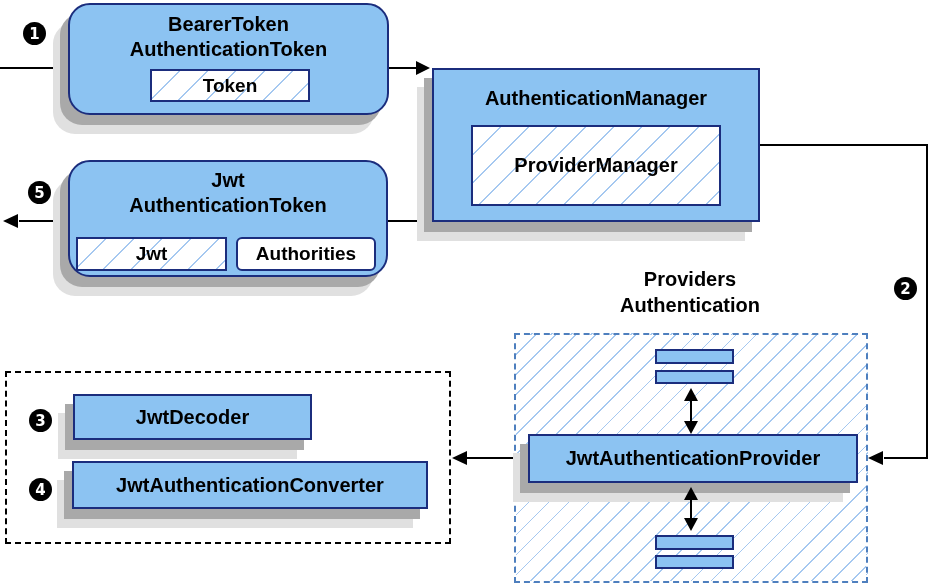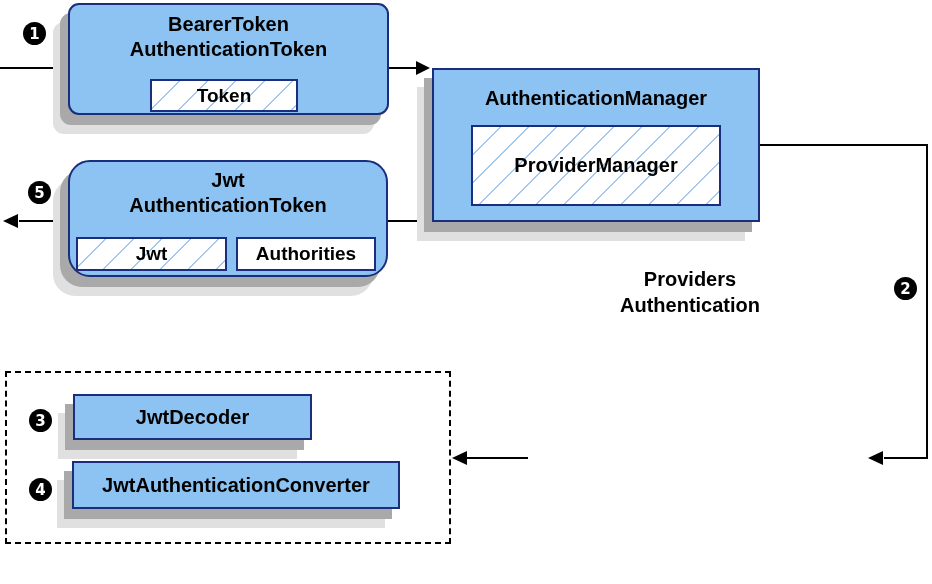--- a/index.html
+++ b/index.html
@@ -141,51 +141,68 @@
   <div class="ah ah-left" style="left:3px; top:214px;"></div>
 
   <div class="line" style="left:759px; top:144px; width:169px; height:2px;"></div>
   <div class="line" style="left:926px; top:144px; width:2px; height:314px;"></div>
   <div class="line" style="left:884px; top:457px; width:44px; height:2px;"></div>
   <div class="ah ah-left" style="left:868px; top:451px;"></div>
 
   <div class="line" style="left:467px; top:457px; width:61px; height:2px;"></div>
   <div class="ah ah-left" style="left:452px; top:451px;"></div>
 
-  <div class="node rounded shadow" style="left:68px; top:3px; width:321px; height:112px;border-radius:11px;">
+  <div class="node rounded shadow" style="left:68px; top:3px; width:321px; height:112px;">
     <div class="node-title" style="top:7px;">
       <div>BearerToken</div>
       <div>AuthenticationToken</div>
     </div>
-    <div class="field hatch-sm" style="left:80px; top:74px; width:148px; height:33px;">Token</div>
+    <div class="field hatch-sm" style="left:80px; top:64px; width:160px; height:33px;">Token</div>
   </div>
 
   <div class="node rounded shadow" style="left:68px; top:160px; width:320px; height:117px;">
     <div class="node-title" style="top:6px;">
       <div>Jwt</div>
       <div>AuthenticationToken</div>
     </div>
     <div class="field hatch-sm" style="left:6px; top:75px; width:151px; height:34px;">Jwt</div>
-    <div class="field" style="left:166px; top:75px; width:140px; height:34px;">Authorities</div>
+    <div class="field" style="left:166px; top:75px; width:140px; height:34px;border-radius:6px;">Authorities</div>
   </div>
 
   <div class="node shadow" style="left:432px; top:68px; width:328px; height:154px;">
     <div class="node-title" style="top:16px;">AuthenticationManager</div>
     <div class="field hatch-sm" style="left:37px; top:55px; width:250px; height:81px; font-size:20px;">ProviderManager</div>
   </div>
 
   <div style="position:absolute; left:565px; top:266px; width:250px; text-align:center; font-weight:bold; font-size:20px; line-height:26px; color:#000;">
     <div>Providers</div>
     <div>Authentication</div>
   </div>
 
+  <div class="dashed-blue-box hatch-lg" style="left:514px; top:333px; width:354px; height:250px;">
+    <div class="bar" style="left:139px; top:14px; width:79px; height:15px;"></div>
+    <div class="bar" style="left:139px; top:35px; width:79px; height:14px;"></div>
+
+    <div class="ah ah-up" style="left:168px; top:53px;"></div>
+    <div class="line" style="left:174px; top:64px; width:2px; height:25px;"></div>
+    <div class="ah ah-down" style="left:168px; top:86px;"></div>
+
+    <div class="node shadow centered-label" style="left:12px; top:99px; width:330px; height:49px;">JwtAuthenticationProvider</div>
+
+    <div class="ah ah-up" style="left:168px; top:152px;"></div>
+    <div class="line" style="left:174px; top:163px; width:2px; height:22px;"></div>
+    <div class="ah ah-down" style="left:168px; top:183px;"></div>
+
+    <div class="bar" style="left:139px; top:200px; width:79px; height:15px;"></div>
+    <div class="bar" style="left:139px; top:220px; width:79px; height:14px;"></div>
+  </div>
 
   <div class="dashed-black-box" style="left:5px; top:371px; width:446px; height:173px;">
     <div class="node shadow centered-label" style="left:66px; top:21px; width:239px; height:46px;">JwtDecoder</div>
-    <div class="node shadow centered-label" style="left:65px; top:88px; width:328px; height:48px;">JwtAuthenticationConverter</div>
+    <div class="node shadow centered-label" style="left:65px; top:88px; width:356px; height:48px;">JwtAuthenticationConverter</div>
   </div>
 
   <div class="badge" style="left:23px; top:22px;">1</div>
   <div class="badge" style="left:894px; top:277px;">2</div>
   <div class="badge" style="left:29px; top:409px;">3</div>
   <div class="badge" style="left:29px; top:478px;">4</div>
   <div class="badge" style="left:28px; top:181px;">5</div>
 
 </div>
 

